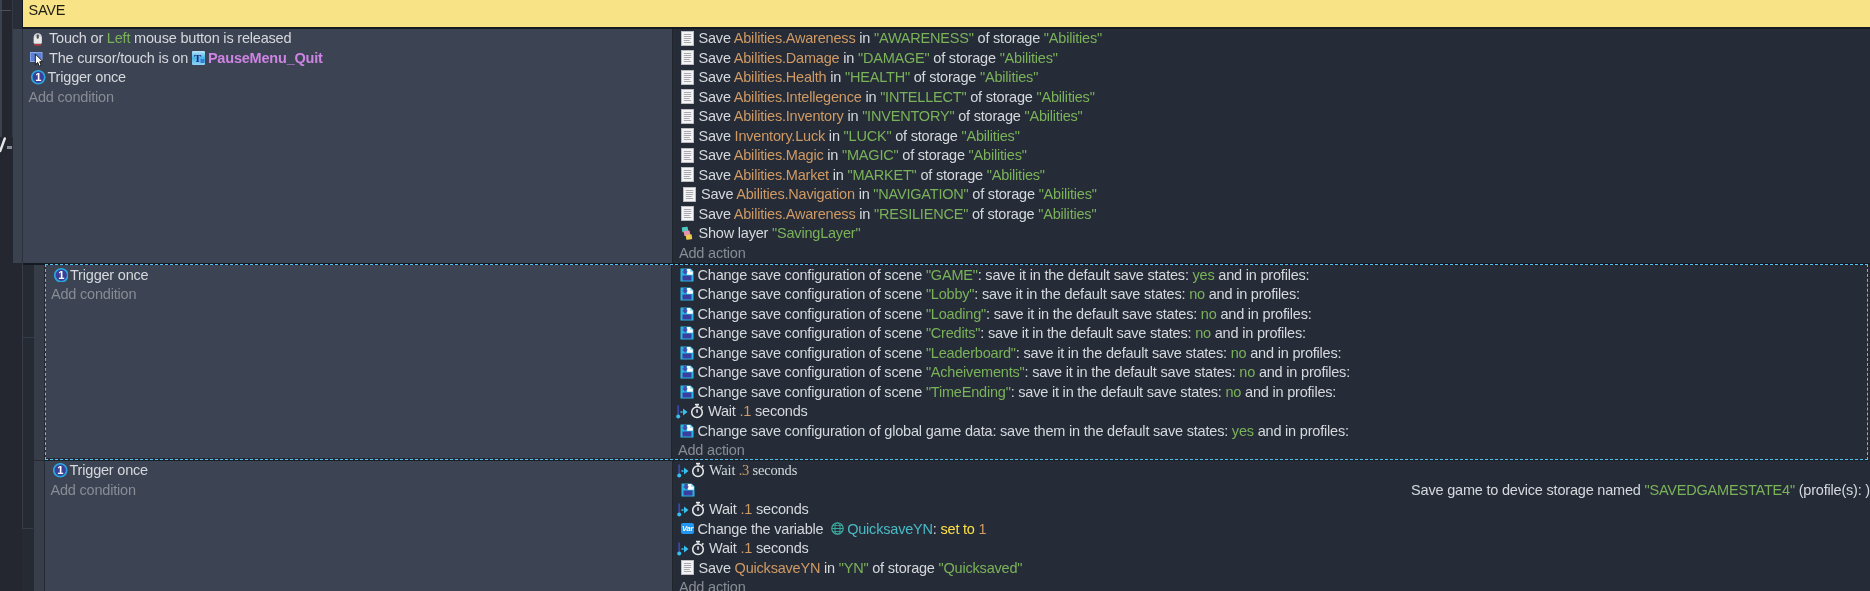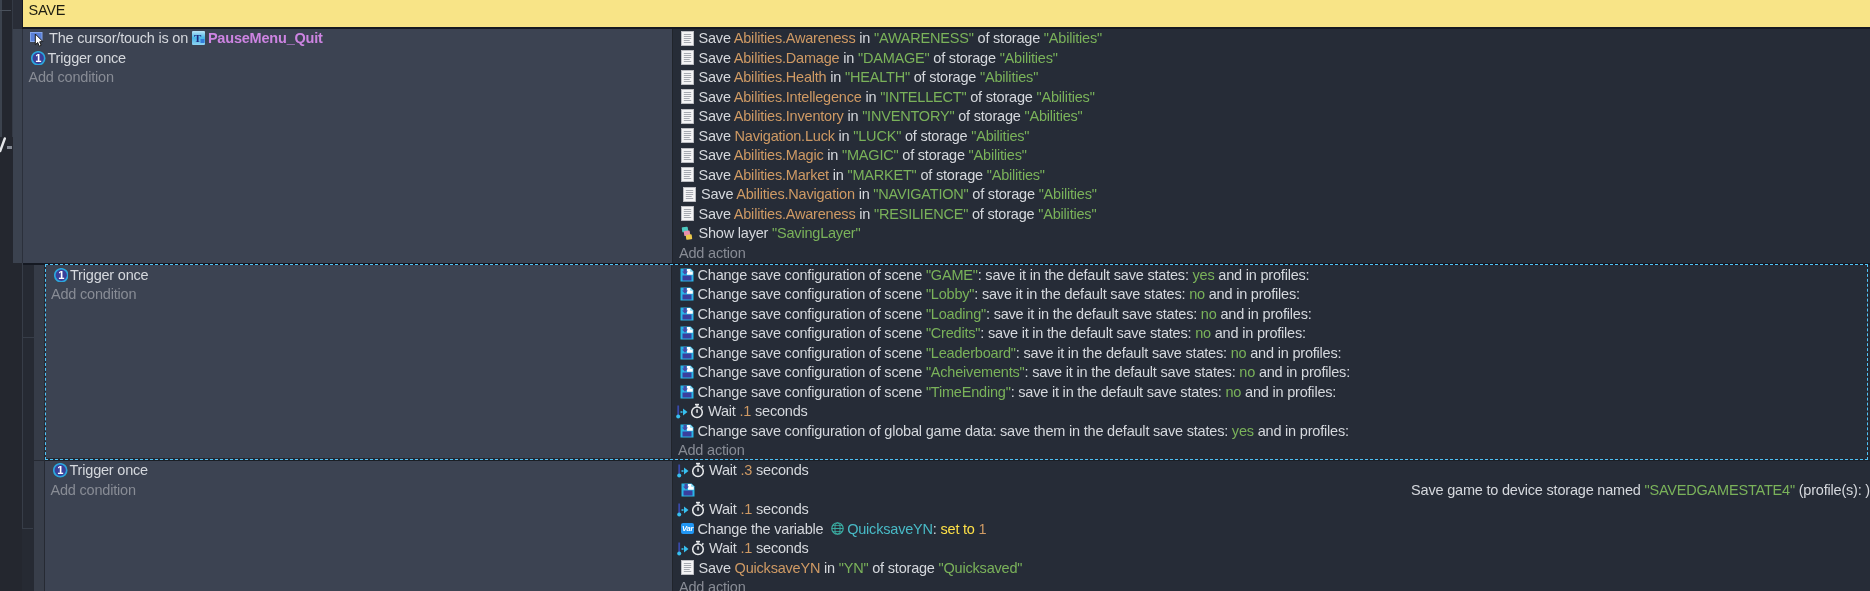--- a/index.html
+++ b/index.html
@@ -42,20 +42,29 @@
 <div class="abs" style="left:34.3px;top:264px;width:9.7px;height:195.5px;background:#363c48;"></div>
 <div class="abs" style="left:34.3px;top:460.5px;width:9.7px;height:130.5px;background:#383e4a;"></div>
 
 <div class="abs" style="left:23px;top:0;width:1847px;height:26.5px;background:#f8e487;">
   <div style="position:absolute;left:5.5px;top:2px;color:#1d1d12;font-size:14.5px;">SAVE</div>
 </div>
 <div class="abs" style="left:23px;top:26.5px;width:1847px;height:2px;background:#151922;"></div>
 
 <div class="abs" id="ev1" style="left:23px;top:28.5px;width:1847px;height:234px;">
   <div class="abs" id="ev1cond" style="left:0;top:0;width:648.5px;height:234px;background:#3c4352;overflow:hidden;">
+    <div class="row" style="padding-left:8px;">
+      <svg class="ic" width="9.5" height="13" viewBox="0 0 9 13" preserveAspectRatio="none" style="margin:3px 6.5px 0 2px;">
+        <path d="M4.5 0.3 Q8.3 0.3 8.4 4.8 L8.4 9.2 Q8.4 10.8 7.2 10.8 L1.8 10.8 Q0.6 10.8 0.6 9.2 L0.6 4.8 Q0.7 0.3 4.5 0.3 Z" fill="#e9e9eb"></path>
+        <path d="M4.5 0.8 Q7.4 0.8 7.8 3.6 L1.2 3.6 Q1.6 0.8 4.5 0.8 Z" fill="#c9c9ce"></path>
+        <rect x="3.5" y="1.4" width="2" height="4.4" rx="1" fill="#4a4f58"></rect>
+        <path d="M0.8 11.3 L8.2 11.3 Q7.9 12.6 6.9 12.6 L2.1 12.6 Q1.1 12.6 0.8 11.3 Z" fill="#d23c3c"></path>
+      </svg>
+      <span>Touch or <span class="g">Left</span> mouse button is released</span>
+    </div>
     <div class="row" style="padding-left:7px;">
       <svg class="ic" width="15" height="18" viewBox="0 0 15 18" style="margin:2px 4px 0 0;">
         <rect x="0.5" y="2.5" width="11.5" height="9" fill="#5b80d8" stroke="#85a6ea" stroke-width="1"></rect>
         <path d="M5.3 4 L5.3 14.8 L7.7 12.5 L9.2 16.2 L11.2 15.3 L9.7 11.8 L12.8 11.5 Z" fill="#fff" stroke="#1a1a1a" stroke-width="1"></path>
       </svg>
       <span>The cursor/touch is on&nbsp;</span>
       <svg class="ic" width="13" height="14" viewBox="0 0 13 14" style="margin:0 3px 0 0;">
         <defs>
             <linearGradient id="tg" x1="0" y1="0" x2="0" y2="1">
           <stop offset="0" stop-color="#b8e4f7"></stop>
@@ -149,21 +158,21 @@
         <svg class="ic" width="13" height="15" viewBox="0 0 13 15" style="margin:0 5px 0 1px;">
   <rect x="0.5" y="0.5" width="12" height="14" fill="#f4f4f5" stroke="#c2c2c7" stroke-width="0.9"></rect>
   <g stroke="#9da0a8" stroke-width="0.9">
     <line x1="2.8" y1="3.5" x2="10.2" y2="3.5"></line>
             <line x1="2.8" y1="5.5" x2="10.2" y2="5.5"></line>
     <line x1="2.8" y1="7.5" x2="10.2" y2="7.5"></line>
             <line x1="2.8" y1="9.5" x2="8.7" y2="9.5"></line>
     <line x1="2.8" y1="11.5" x2="10.2" y2="11.5"></line>
   </g>
         </svg>
-        <span>Save <span class="o">Navigation.Luck</span> in <span class="g">"LUCK"</span> of storage <span class="g">"Abilities"</span></span>
+        <span>Save <span class="o">Inventory.Luck</span> in <span class="g">"LUCK"</span> of storage <span class="g">"Abilities"</span></span>
       </div>
       <div class="row" style="padding-left:6.5px;">
         <svg class="ic" width="13" height="15" viewBox="0 0 13 15" style="margin:0 5px 0 1px;">
   <rect x="0.5" y="0.5" width="12" height="14" fill="#f4f4f5" stroke="#c2c2c7" stroke-width="0.9"></rect>
   <g stroke="#9da0a8" stroke-width="0.9">
     <line x1="2.8" y1="3.5" x2="10.2" y2="3.5"></line>
             <line x1="2.8" y1="5.5" x2="10.2" y2="5.5"></line>
     <line x1="2.8" y1="7.5" x2="10.2" y2="7.5"></line>
             <line x1="2.8" y1="9.5" x2="8.7" y2="9.5"></line>
     <line x1="2.8" y1="11.5" x2="10.2" y2="11.5"></line>
@@ -344,21 +353,21 @@
       <svg class="ic" width="14.5" height="14.5" viewBox="0 0 15 15" style="margin:0 2px 0 0;">
         <circle cx="7.5" cy="7.5" r="6.7" fill="#3b3f99" stroke="#2ba6dc" stroke-width="1.7"></circle>
         <text x="7.5" y="11.6" font-size="11.5" font-weight="bold" fill="#fff" text-anchor="middle">1</text>
       </svg>
       <span>Trigger once</span>
     </div>
     <div class="row gray" style="padding-left:5.5px;">Add condition</div>
   </div>
   <div class="abs" style="left:627px;top:0;width:1.5px;height:131px;background:#20242b;"></div>
   <div class="abs" id="ev3act" style="left:628.5px;top:0;width:1197px;height:131px;background:#262c37;overflow:hidden;">
-      <div class="row" style="padding-left:4px;">
+      <div class="row" style="padding-left:4px;font-family:Liberation Serif, serif;">
         <svg class="ic" width="12" height="15" viewBox="0 0 12 15" style="margin:0 2px 0 0;">
   <line x1="2.2" y1="1.5" x2="2.2" y2="11" stroke="#3949ab" stroke-width="1.8"></line>
   <circle cx="2.2" cy="12.6" r="2" fill="#37c0f0"></circle>
   <line x1="4.5" y1="8" x2="6.5" y2="8" stroke="#37c0f0" stroke-width="1.6"></line>
   <path d="M7 4.5 L11.5 8 L7 11.5 Z" fill="#37c0f0"></path>
 </svg>
         <svg class="ic" width="14" height="16" viewBox="0 0 14 16" style="margin:0 4px 0 0;">
   <rect x="5" y="0.8" width="4" height="1.6" fill="#e8eaec"></rect>
   <rect x="6.2" y="2.2" width="1.6" height="1.6" fill="#e8eaec"></rect>
   <circle cx="7" cy="9.2" r="5.3" fill="none" stroke="#e8eaec" stroke-width="1.5"></circle>

